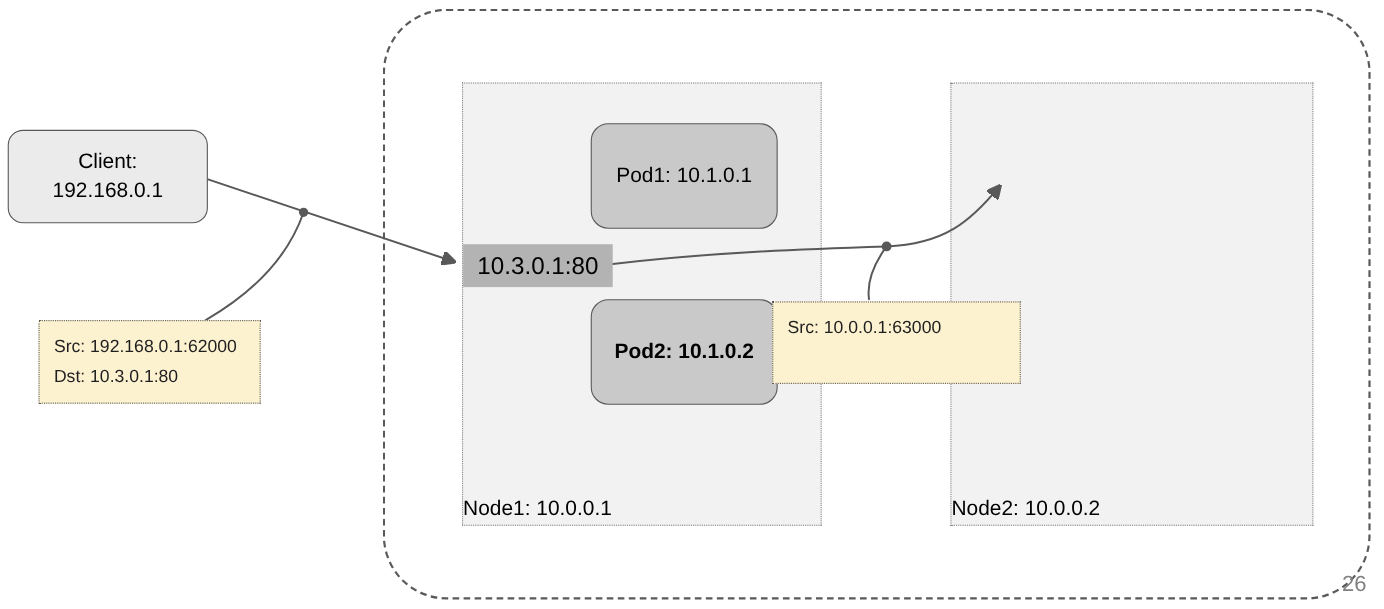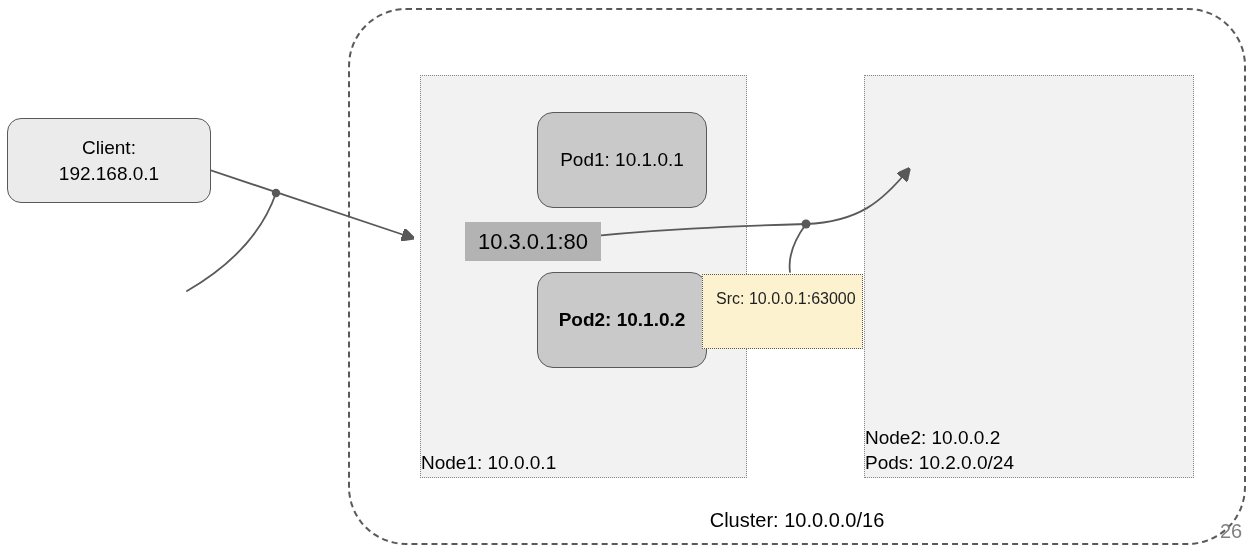--- a/index.html
+++ b/index.html
@@ -25,38 +25,38 @@
   .pod{
     position:absolute;width:170px;height:96px;border-radius:16px;
     background:var(--podFill,#c9c9c9);border:1.6px solid var(--line,#595959);
     display:flex;align-items:center;justify-content:center;
     font-size:19px;color:#000;box-sizing:border-box;margin-left:39px;
   }
   .pod1{left:498px;top:112px;}
   .pod2{left:498px;top:272px;font-weight:bold;}
   .pod3{left:918px;top:112px;}
   .client{
-    position:absolute;left:7px;top:118px;width:204px;height:85px;border-radius:14px;
+    position:absolute;left:7px;top:118px;width:182px;height:85px;border-radius:14px;
     background:var(--clientFill,#ebebeb);border:1.6px solid var(--line,#595959);
     display:flex;flex-direction:column;align-items:center;justify-content:center;
     font-size:19px;line-height:26px;color:#000;box-sizing:border-box;
   }
   .service-label{
     position:absolute;left:421px;top:222px;width:136px;height:39px;
     background:var(--serviceFill,#b3b3b3);
     display:flex;align-items:center;justify-content:center;
-    font-size:22px;color:#000;margin-left:44px;
+    font-size:22px;color:#000;
   }
   .note{
     position:absolute;background:var(--noteFill,#fdf2d0);
     border:1.5px dotted var(--line,#595959);box-sizing:border-box;
     font-size:16px;line-height:27px;color:#1f1f1f;padding:10px 0 0 13px;
   }
   .note1{left:35px;top:291px;width:202px;height:76px;}
-  .note2{left:702px;top:274px;width:161px;height:75px;}
+  .note2{left:702px;top:274px;width:226px;height:75px;}
   .cluster-label{
     position:absolute;left:348px;top:509px;width:898px;text-align:center;
     font-size:20px;color:#000;
   }
   .page-number{
     position:absolute;left:1220px;top:520px;width:34px;text-align:left;
     font-size:20px;color:var(--pageNum,#808080);
   }
   svg.wires{position:absolute;left:0;top:0;width:1258px;height:554px;pointer-events:none;}
   svg.wires path, svg.wires line{fill:none;stroke:var(--line,#595959);stroke-width:1.8;stroke-linecap:round;}
@@ -71,21 +71,20 @@
   <div class="cluster"></div>
 
   <div class="node node1">
     <div class="node-label">
       <div>Node1: 10.0.0.1</div>
     </div>
   </div>
   <div class="node node2">
     <div class="node-label">
       <div>Node2: 10.0.0.2</div>
-      <div>Pods: 10.2.0.0/24</div>
     </div>
   </div>
 
   <svg class="wires" viewBox="0 0 1258 554">
     <defs>
       <marker id="arrow" viewBox="0 0 10 10" refX="9" refY="5" markerWidth="7" markerHeight="7" orient="auto-start-reverse">
         <path class="ah" d="M 0 0 L 10 5 L 0 10 z" stroke="none"></path>
       </marker>
     </defs>
     <line x1="177" y1="159" x2="413" y2="238" marker-end="url(#arrow)"></line>
@@ -99,20 +98,23 @@
   <div class="client">
     <div>Client:</div>
     <div>192.168.0.1</div>
   </div>
 
   <div class="service-label">10.3.0.1:80</div>
 
   <div class="pod pod1">Pod1: 10.1.0.1</div>
   <div class="pod pod2">Pod2: 10.1.0.2</div>
 
+  <div class="note note1">
+    <div>Src: 192.168.0.1:62000</div>
+    <div>Dst: 10.3.0.1:80</div>
+  </div>
   <div class="note note2">
     <div>Src: 10.0.0.1:63000</div>
   </div>
 
-  <div class="cluster-label">Cluster: 10.0.0.0/16</div>
   <div class="page-number">26</div>
 
 </div>
 
 </body></html>

